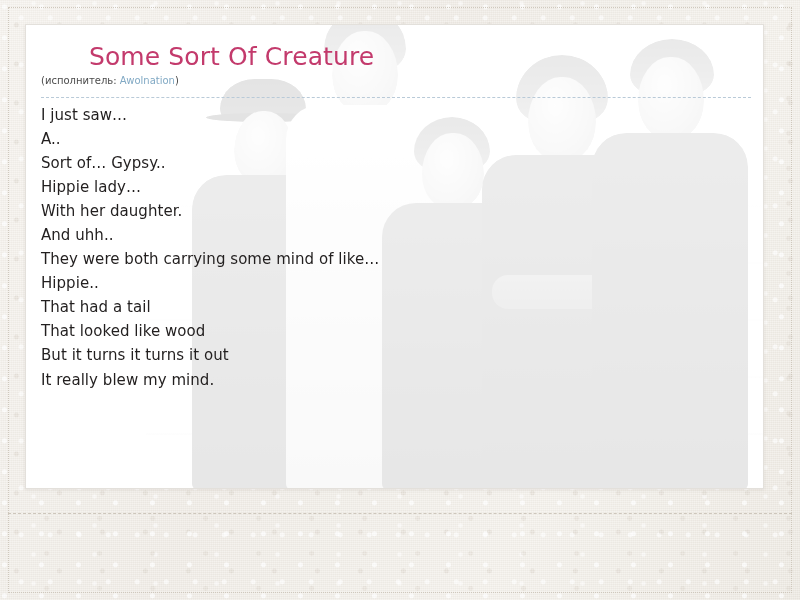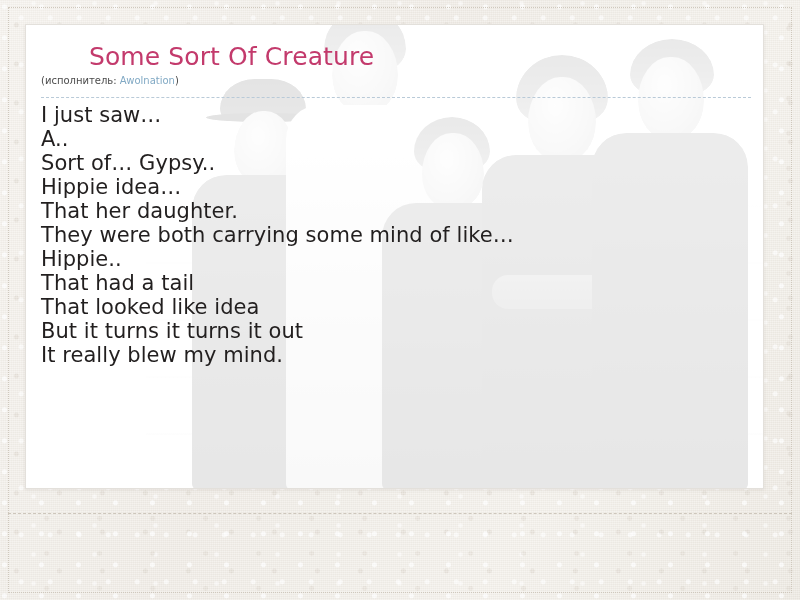--- a/index.html
+++ b/index.html
@@ -182,21 +182,21 @@
     border-top: 1px dashed #b9cad8;
   }
 
   #lyrics {
     position: absolute;
     left: 15px;
     top: 78px;
     width: 710px;
   }
   #lyrics .lyric-line {
-    font-size: 21px;
+    font-size: 15px;
     line-height: 24.05px;
     color: #221f1f;
     white-space: pre;
     letter-spacing: 0.05px;
   }
 </style>
 </head>
 <body>
 
 <div id="page-root">
@@ -249,25 +249,26 @@
       <div id="song-title">Some Sort Of Creature</div>
 
       <div id="artist-line"><span>(исполнитель: </span><a id="artist-link" href="#">Awolnation</a><span>)</span></div>
 
       <div id="header-divider"></div>
 
       <div id="lyrics">
         <div class="lyric-line">I just saw…</div>
         <div class="lyric-line">A..</div>
         <div class="lyric-line">Sort of… Gypsy..</div>
-        <div class="lyric-line">Hippie idea…</div>
-        <div class="lyric-line">That her daughter.</div>
+        <div class="lyric-line">Hippie lady…</div>
+        <div class="lyric-line">With her daughter.</div>
+        <div class="lyric-line">And uhh..</div>
         <div class="lyric-line">They were both carrying some mind of like…</div>
         <div class="lyric-line">Hippie..</div>
         <div class="lyric-line">That had a tail</div>
-        <div class="lyric-line">That looked like idea</div>
+        <div class="lyric-line">That looked like wood</div>
         <div class="lyric-line">But it turns it turns it out</div>
         <div class="lyric-line">It really blew my mind.</div>
       </div>
 
     </div>
   </div>
 </div>
 
 </body></html>

